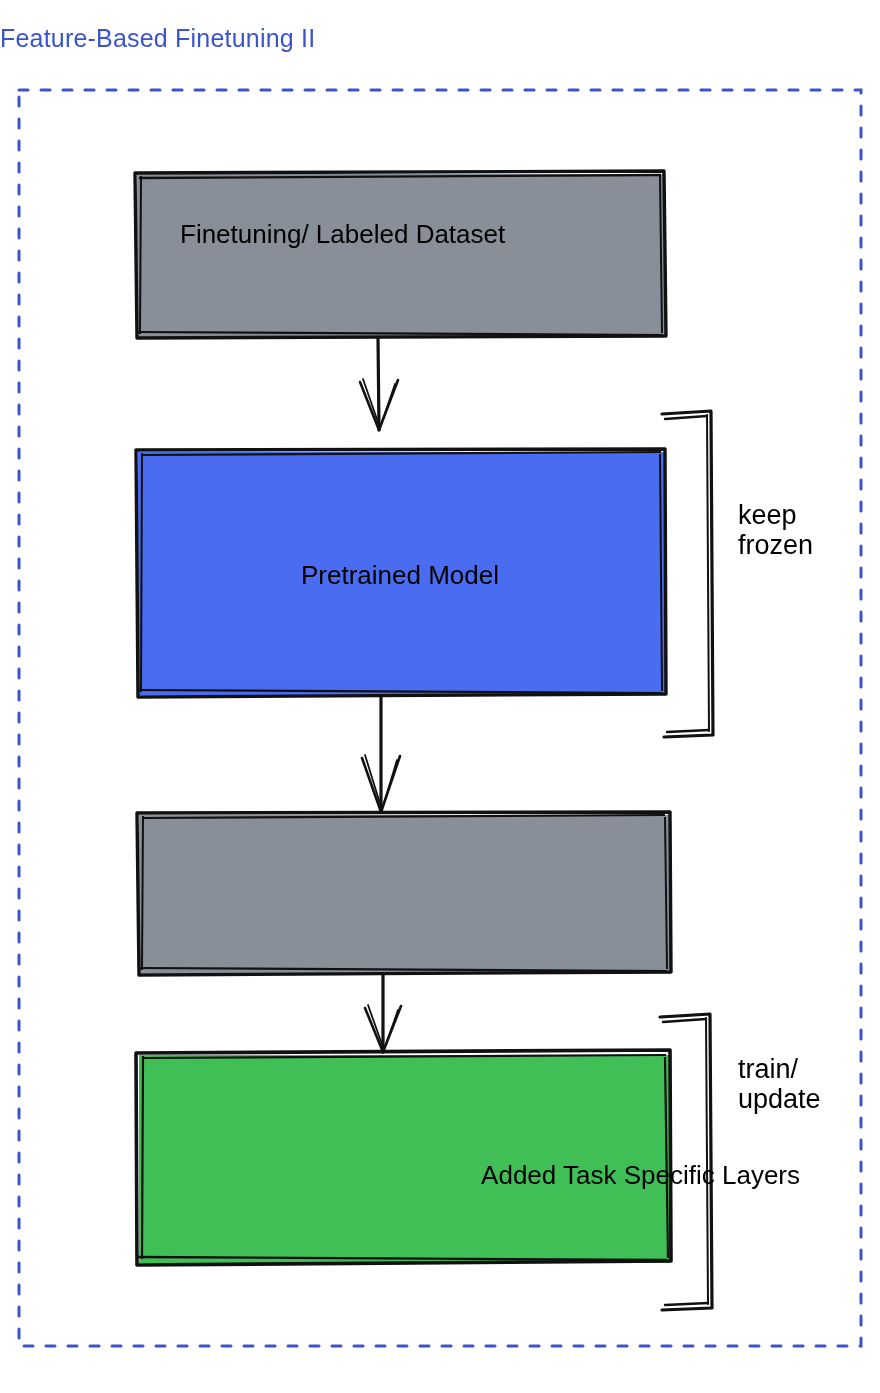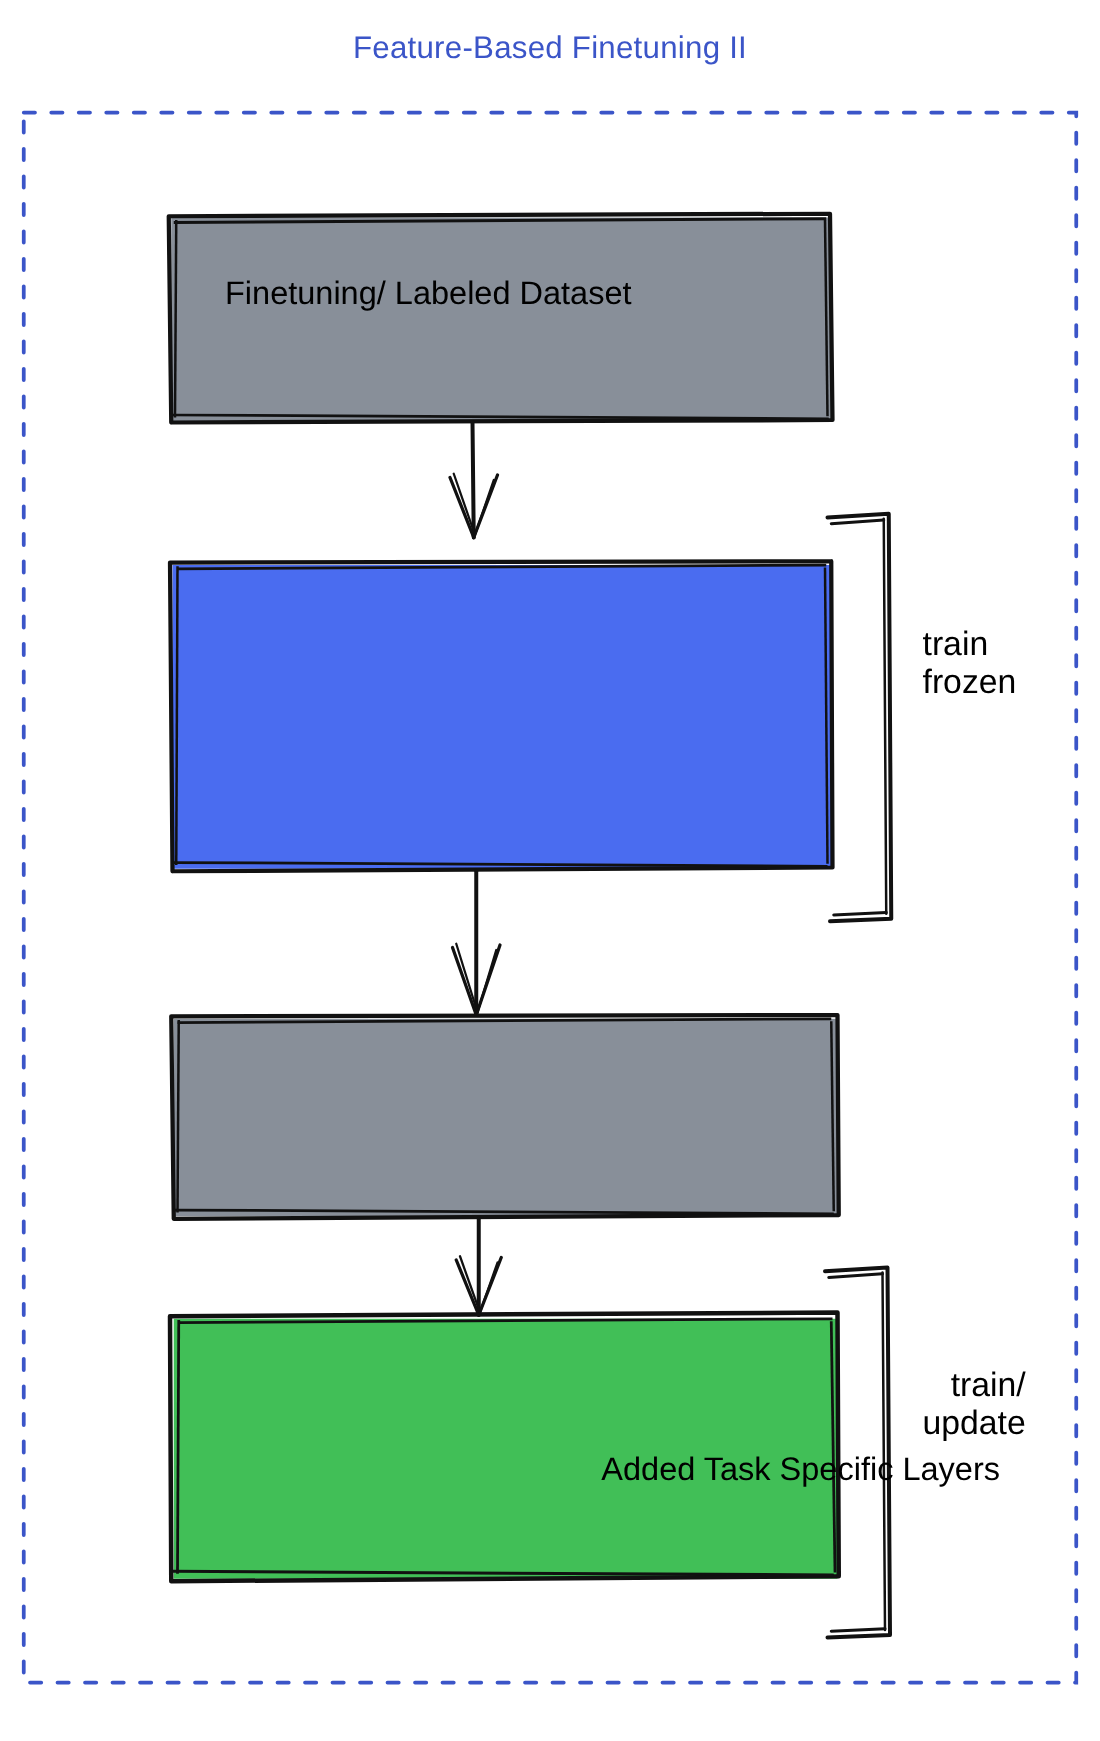--- a/index.html
+++ b/index.html
@@ -22,21 +22,21 @@
     left: 0;
     top: 0;
     width: 880px;
     height: 1393px;
   }
   .title {
     position: absolute;
     left: 0;
     top: 24px;
     width: 880px;
-    text-align: center;
+    text-align: left;
     font-size: 25px;
     color: #3b55c8;
     font-family: "Liberation Sans", sans-serif;
     letter-spacing: 0.2px;
   }
   .node-label {
     position: absolute;
     color: #000000;
     font-family: "Liberation Sans", sans-serif;
     font-size: 26px;
@@ -135,23 +135,24 @@
       <path d="M660,1017 L710,1014 L712,1308 L662,1310" fill="none" stroke="#111" stroke-width="3.2" stroke-linejoin="round" stroke-linecap="round"></path>
       <path d="M663,1022 L706,1019" fill="none" stroke="#111" stroke-width="2.4" stroke-linecap="round"></path>
       <path d="M665,1305 L708,1303" fill="none" stroke="#111" stroke-width="2.4" stroke-linecap="round"></path>
       <path d="M706,1018 L708,1304" fill="none" stroke="#111" stroke-width="2" stroke-linecap="round"></path>
     </g>
 
   </svg>
 
   <div class="node-label" style="left:180px; top:219px;">Finetuning/ Labeled Dataset</div>
 
+  <div class="node-label" style="left:0; top:560px; width:800px; text-align:center;">Pretrained Model</div>
 
 
   <div class="node-label" style="left:0; top:1160px; width:800px; text-align:right;">Added Task Specific Layers</div>
 
-  <div class="side-label" style="left:738px; top:500px;">train
+  <div class="side-label" style="left:738px; top:500px;">keep
 frozen</div>
 
-  <div class="side-label" style="left:738px; top:1093px;text-align:right;">train/
+  <div class="side-label" style="left:738px; top:1054px;">train/
 update</div>
 
 </div>
 
 </body></html>

